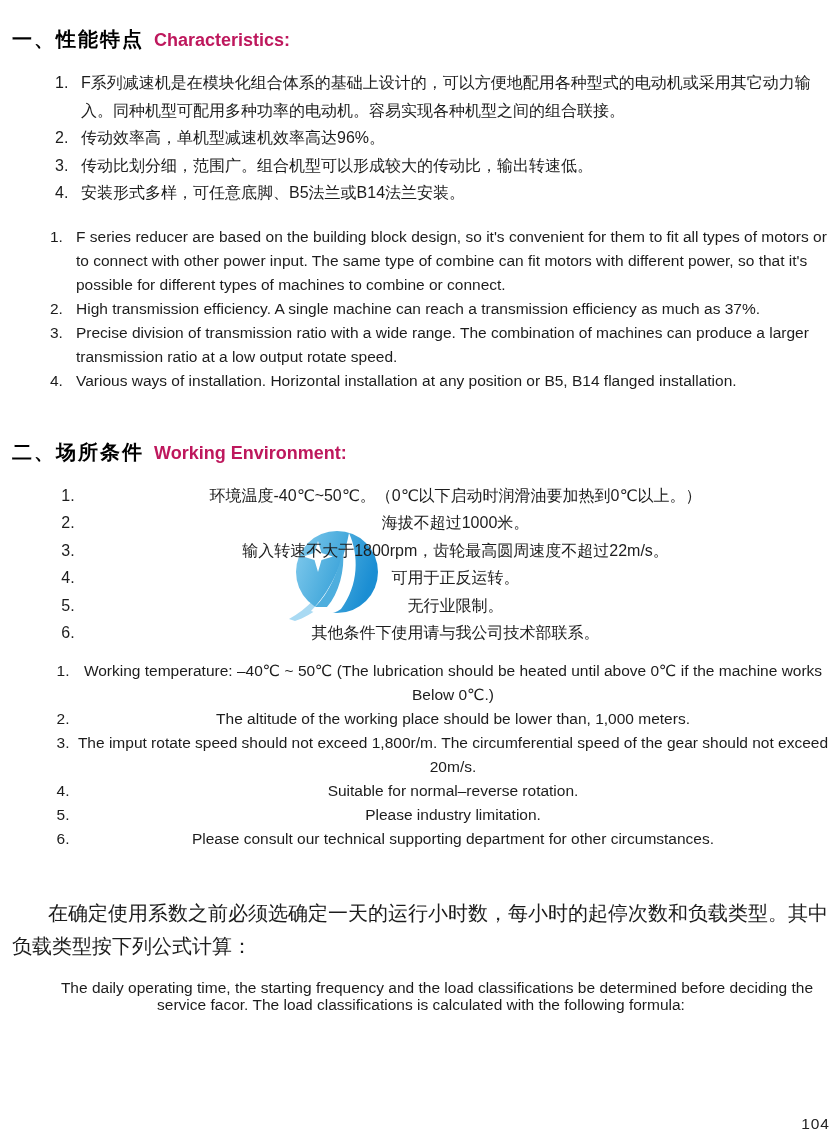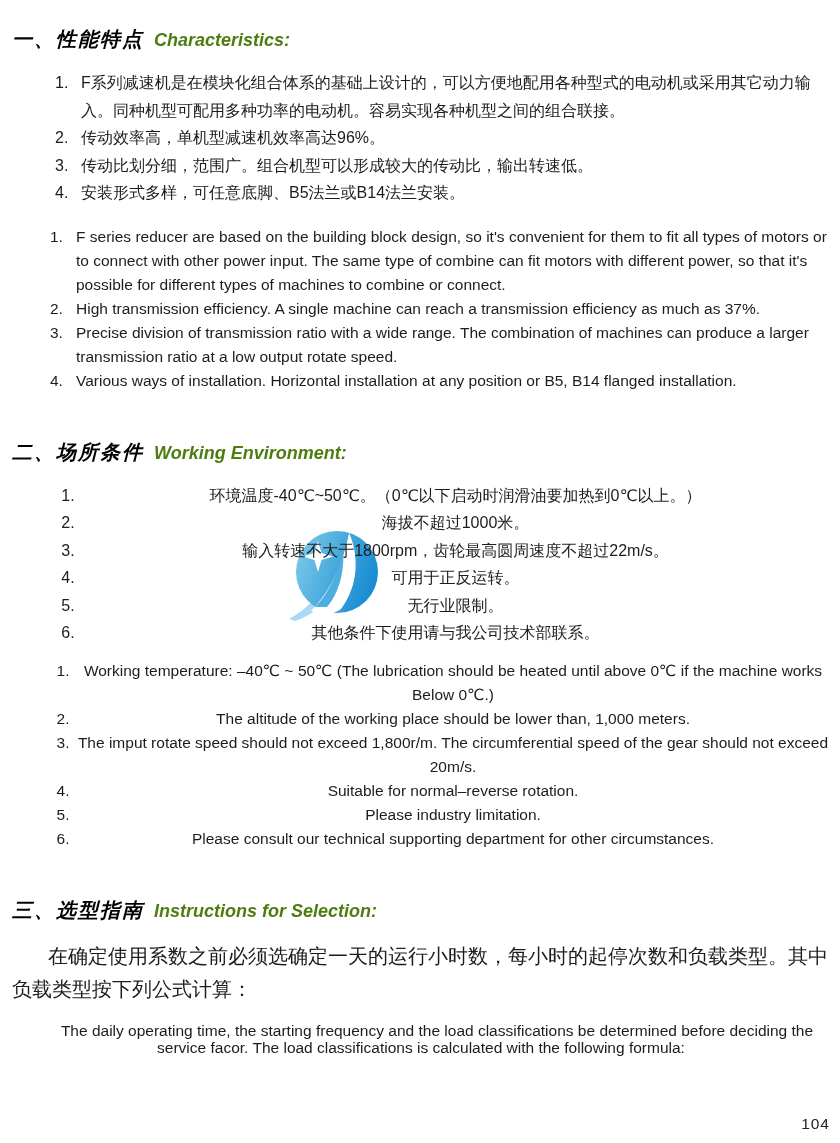--- a/index.html
+++ b/index.html
@@ -12,32 +12,31 @@
     font-family: "Liberation Sans", "DejaVu Sans", sans-serif;
     color: #1c1c1c;
     overflow: hidden;
     padding: 26px 10px 0 12px;
   }
   .sec-heading {
     display: flex;
     align-items: baseline;
     gap: 10px;
     margin-bottom: 16px;
-    font-style: italic;
   }
   .h-cn {
     font-size: 20px;
     font-weight: 700;
     color: #000;
     letter-spacing: 2px;
   }
   .h-en {
     font-size: 18px;
     font-weight: 700;
-    color: #4d7c0f;
+    color: #be185d;
   }
   ol.plist { list-style: none; }
   ol.plist li { display: flex; }
   ol.plist .num { flex-shrink: 0; }
   ol.plist .txt { flex: 1; }
 
   .cn-list { padding-left: 43px; margin-bottom: 0; }
   .cn-list li { font-size: 16px; line-height: 27.5px; }
   .cn-list .num { width: 26px; }
 
@@ -215,24 +214,20 @@
             <span class="txt">Please industry limitation.</span>
           </li>
         <li>
             <span class="num">6.</span>
             <span class="txt">Please consult our technical supporting department for other circumstances.</span>
           </li>
       </ol>
     </section>
 
     <section class="sec3">
-      <div class="sec-heading">
-        <span class="h-cn">三、选型指南</span>
-        <span class="h-en">Instructions for Selection:</span>
-      </div>
       <p class="para-cn">在确定使用系数之前必须选确定一天的运行小时数，每小时的起停次数和负载类型。其中负载类型按下列公式计算：</p>
       <p class="para-en">The daily operating time, the starting frequency and the load classifications be determined before deciding the service facor. The load classifications is calculated with the following formula:</p>
     </section>
 
   </div>
 
   <div class="watermark">
     <svg class="wm-icon" viewBox="0 0 98 94" xmlns="http://www.w3.org/2000/svg" aria-hidden="true">
       <defs>
         <linearGradient id="discGrad" x1="0" y1="0" x2="1" y2="0.35">

